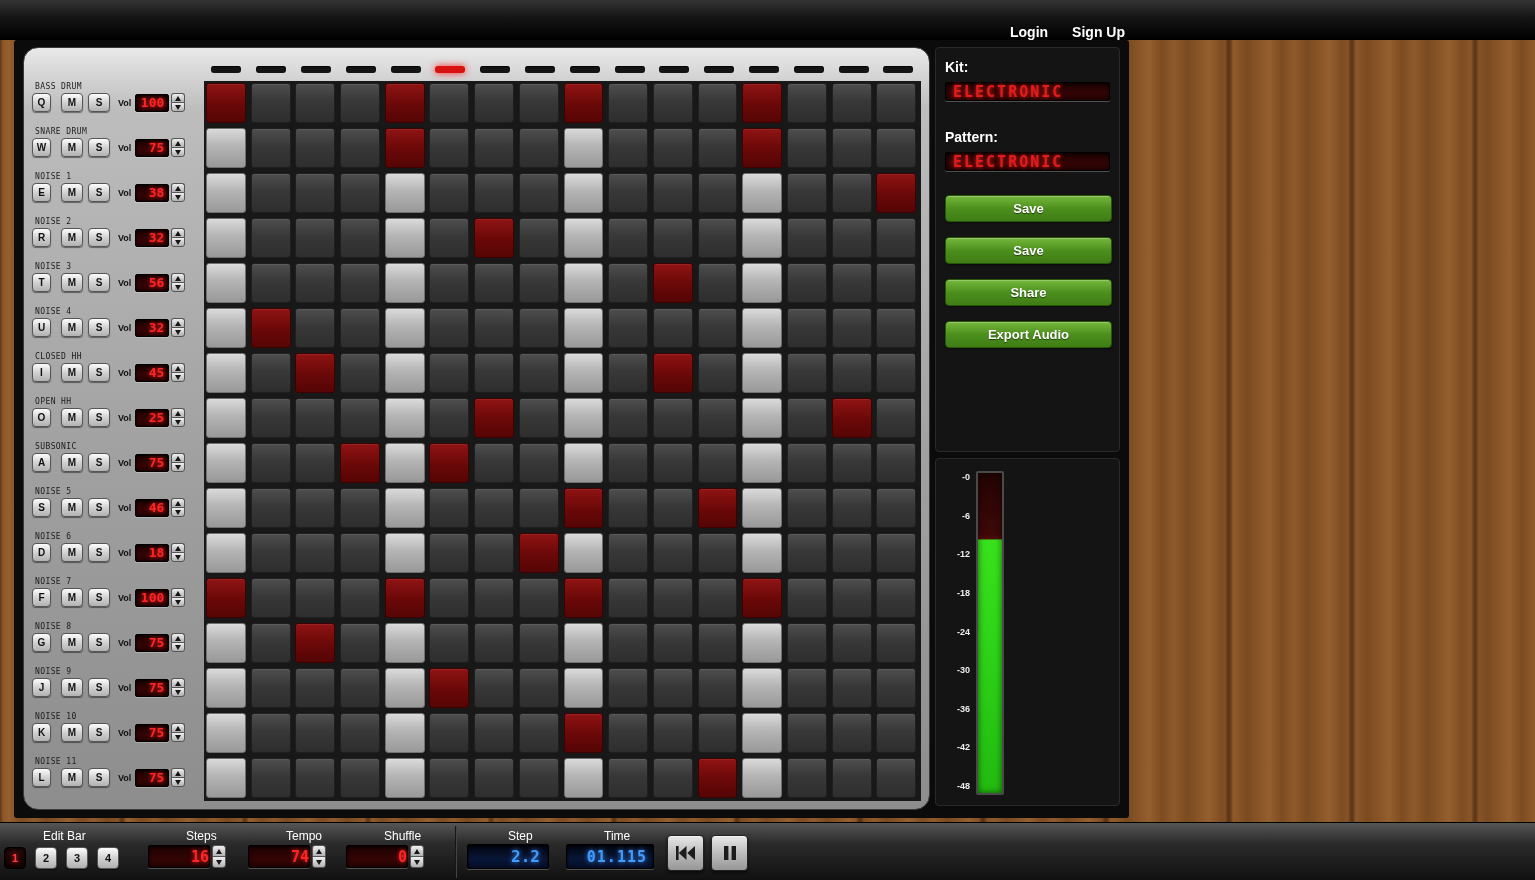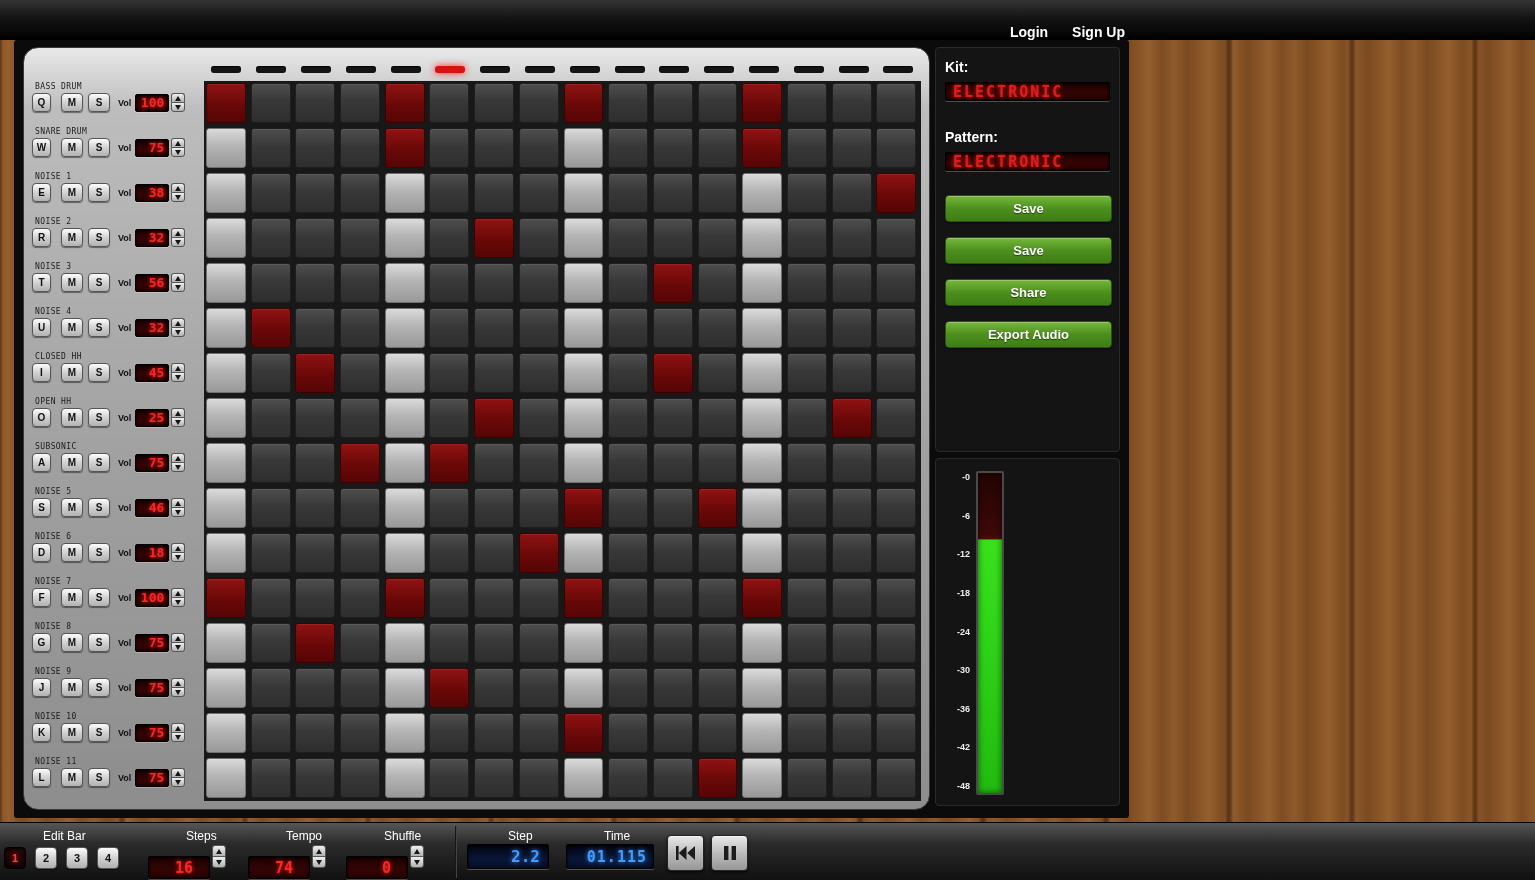--- a/index.html
+++ b/index.html
@@ -97,21 +97,21 @@
   .bottombar{position:absolute;left:0;top:822px;width:1535px;height:58px;z-index:5;
     background:linear-gradient(180deg,#565656 0%,#2b2b2b 35%,#101010 100%);border-top:1px solid #000;}
   .bb-label{position:absolute;top:6px;font-size:12px;color:#fff;margin-left:38px;}
   .bar-btns{position:absolute;left:4px;top:24px;display:flex;}
   .bar-btn{width:22px;height:22px;margin-right:9px;border:1px solid #555;border-radius:4px;
     background:linear-gradient(180deg,#fdfdfd,#d2d2d2 50%,#b0b0b0);
     font-size:11px;font-weight:bold;color:#111;cursor:pointer;padding:0;box-shadow:0 1px 1px rgba(0,0,0,.5);}
   .bar-btn.active{background:linear-gradient(180deg,#2a0b0b,#130303);color:#ff3b3b;border-color:#000;
     box-shadow:inset 0 1px 4px #000;text-shadow:0 0 4px rgba(255,30,30,.9);}
   .ctrl{position:absolute;top:22px;display:flex;align-items:stretch;}
-  .num-led{width:62px;height:23px;font-size:15px;padding-right:16px;margin-top:11px;}
+  .num-led{width:62px;height:23px;font-size:15px;padding-right:0;}
   .led.blue{background:linear-gradient(180deg,#02040f,#081637 60%,#050d26);color:#3f9dff;
     text-shadow:0 0 5px rgba(70,150,255,.95);}
   .step-led{position:absolute;left:467px;top:21px;width:82px;height:25px;font-size:16px;padding-right:8px;}
   .time-led{position:absolute;left:566px;top:21px;width:88px;height:25px;font-size:15px;letter-spacing:1px;padding-right:6px;}
   .vdiv{position:absolute;left:455px;top:3px;width:2px;height:52px;background:linear-gradient(90deg,#000,#5a5a5a);}
   .tbtn{position:absolute;top:12px;width:37px;height:36px;border-radius:4px;border:1px solid #222;cursor:pointer;
     background:linear-gradient(180deg,#e9e9e9,#bcbcbc 50%,#979797);
     box-shadow:0 2px 3px rgba(0,0,0,.55), inset 0 1px 0 rgba(255,255,255,.6);
     display:flex;align-items:center;justify-content:center;padding:0;}
   .tbtn svg{fill:#1c1c1c;}

